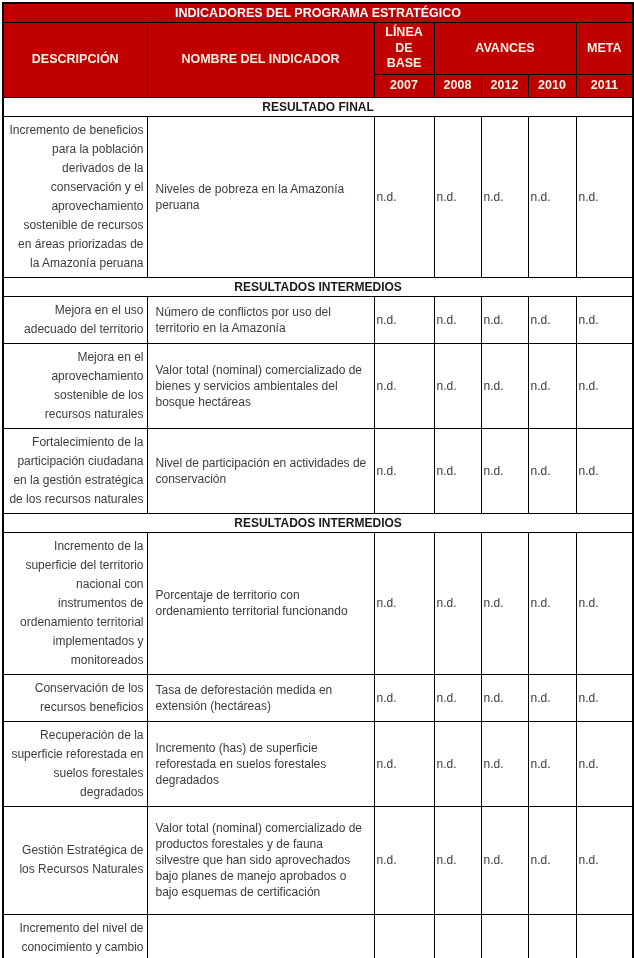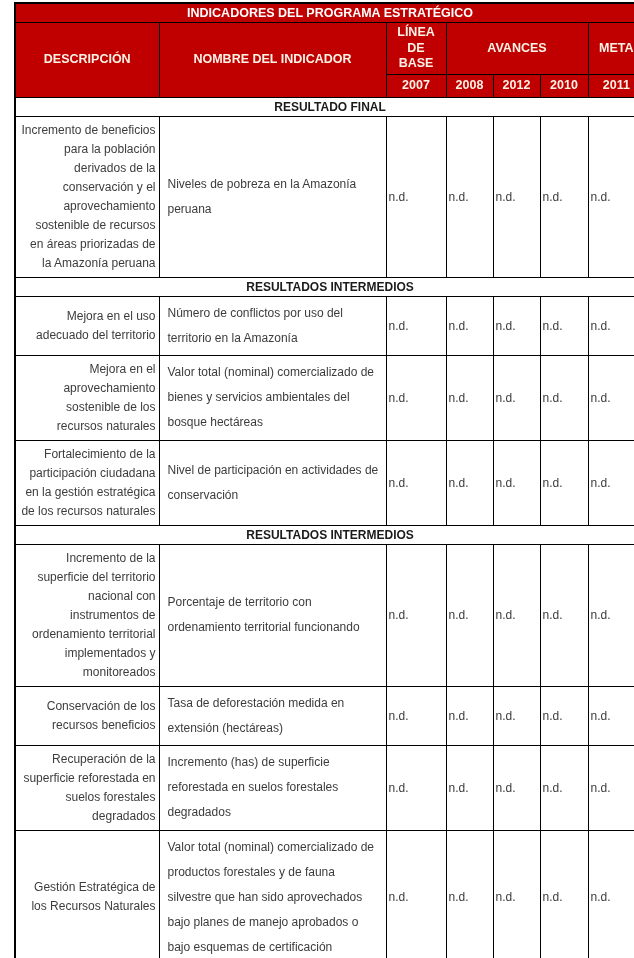--- a/index.html
+++ b/index.html
@@ -5,21 +5,21 @@
   html, body {
     margin: 0;
     padding: 0;
     background: #ffffff;
     font-family: "Liberation Sans", "DejaVu Sans", sans-serif;
   }
   .page {
     width: 634px;
     height: 958px;
     box-sizing: border-box;
-    padding: 2px 14px;
+    padding: 2px 2px;
     background: #ffffff;
   }
   table.indicators {
     width: 630px;
     border-collapse: collapse;
     table-layout: fixed;
     border: 2px solid #000000;
     font-size: 12px;
     color: #3c3c3c;
   }
@@ -61,21 +61,21 @@
   td.desc-cell {
     text-align: right;
     vertical-align: middle;
     padding: 4px 3px 4px 5px;
     line-height: 19px;
   }
   td.ind-cell {
     text-align: left;
     vertical-align: middle;
     padding: 4px 6px 4px 8px;
-    line-height: 25px;
+    line-height: 16px;
   }
   td.val-cell {
     text-align: left;
     vertical-align: middle;
     padding: 2px 6px 2px 2px;
   }
 </style>
 </head>
 <body>
 

